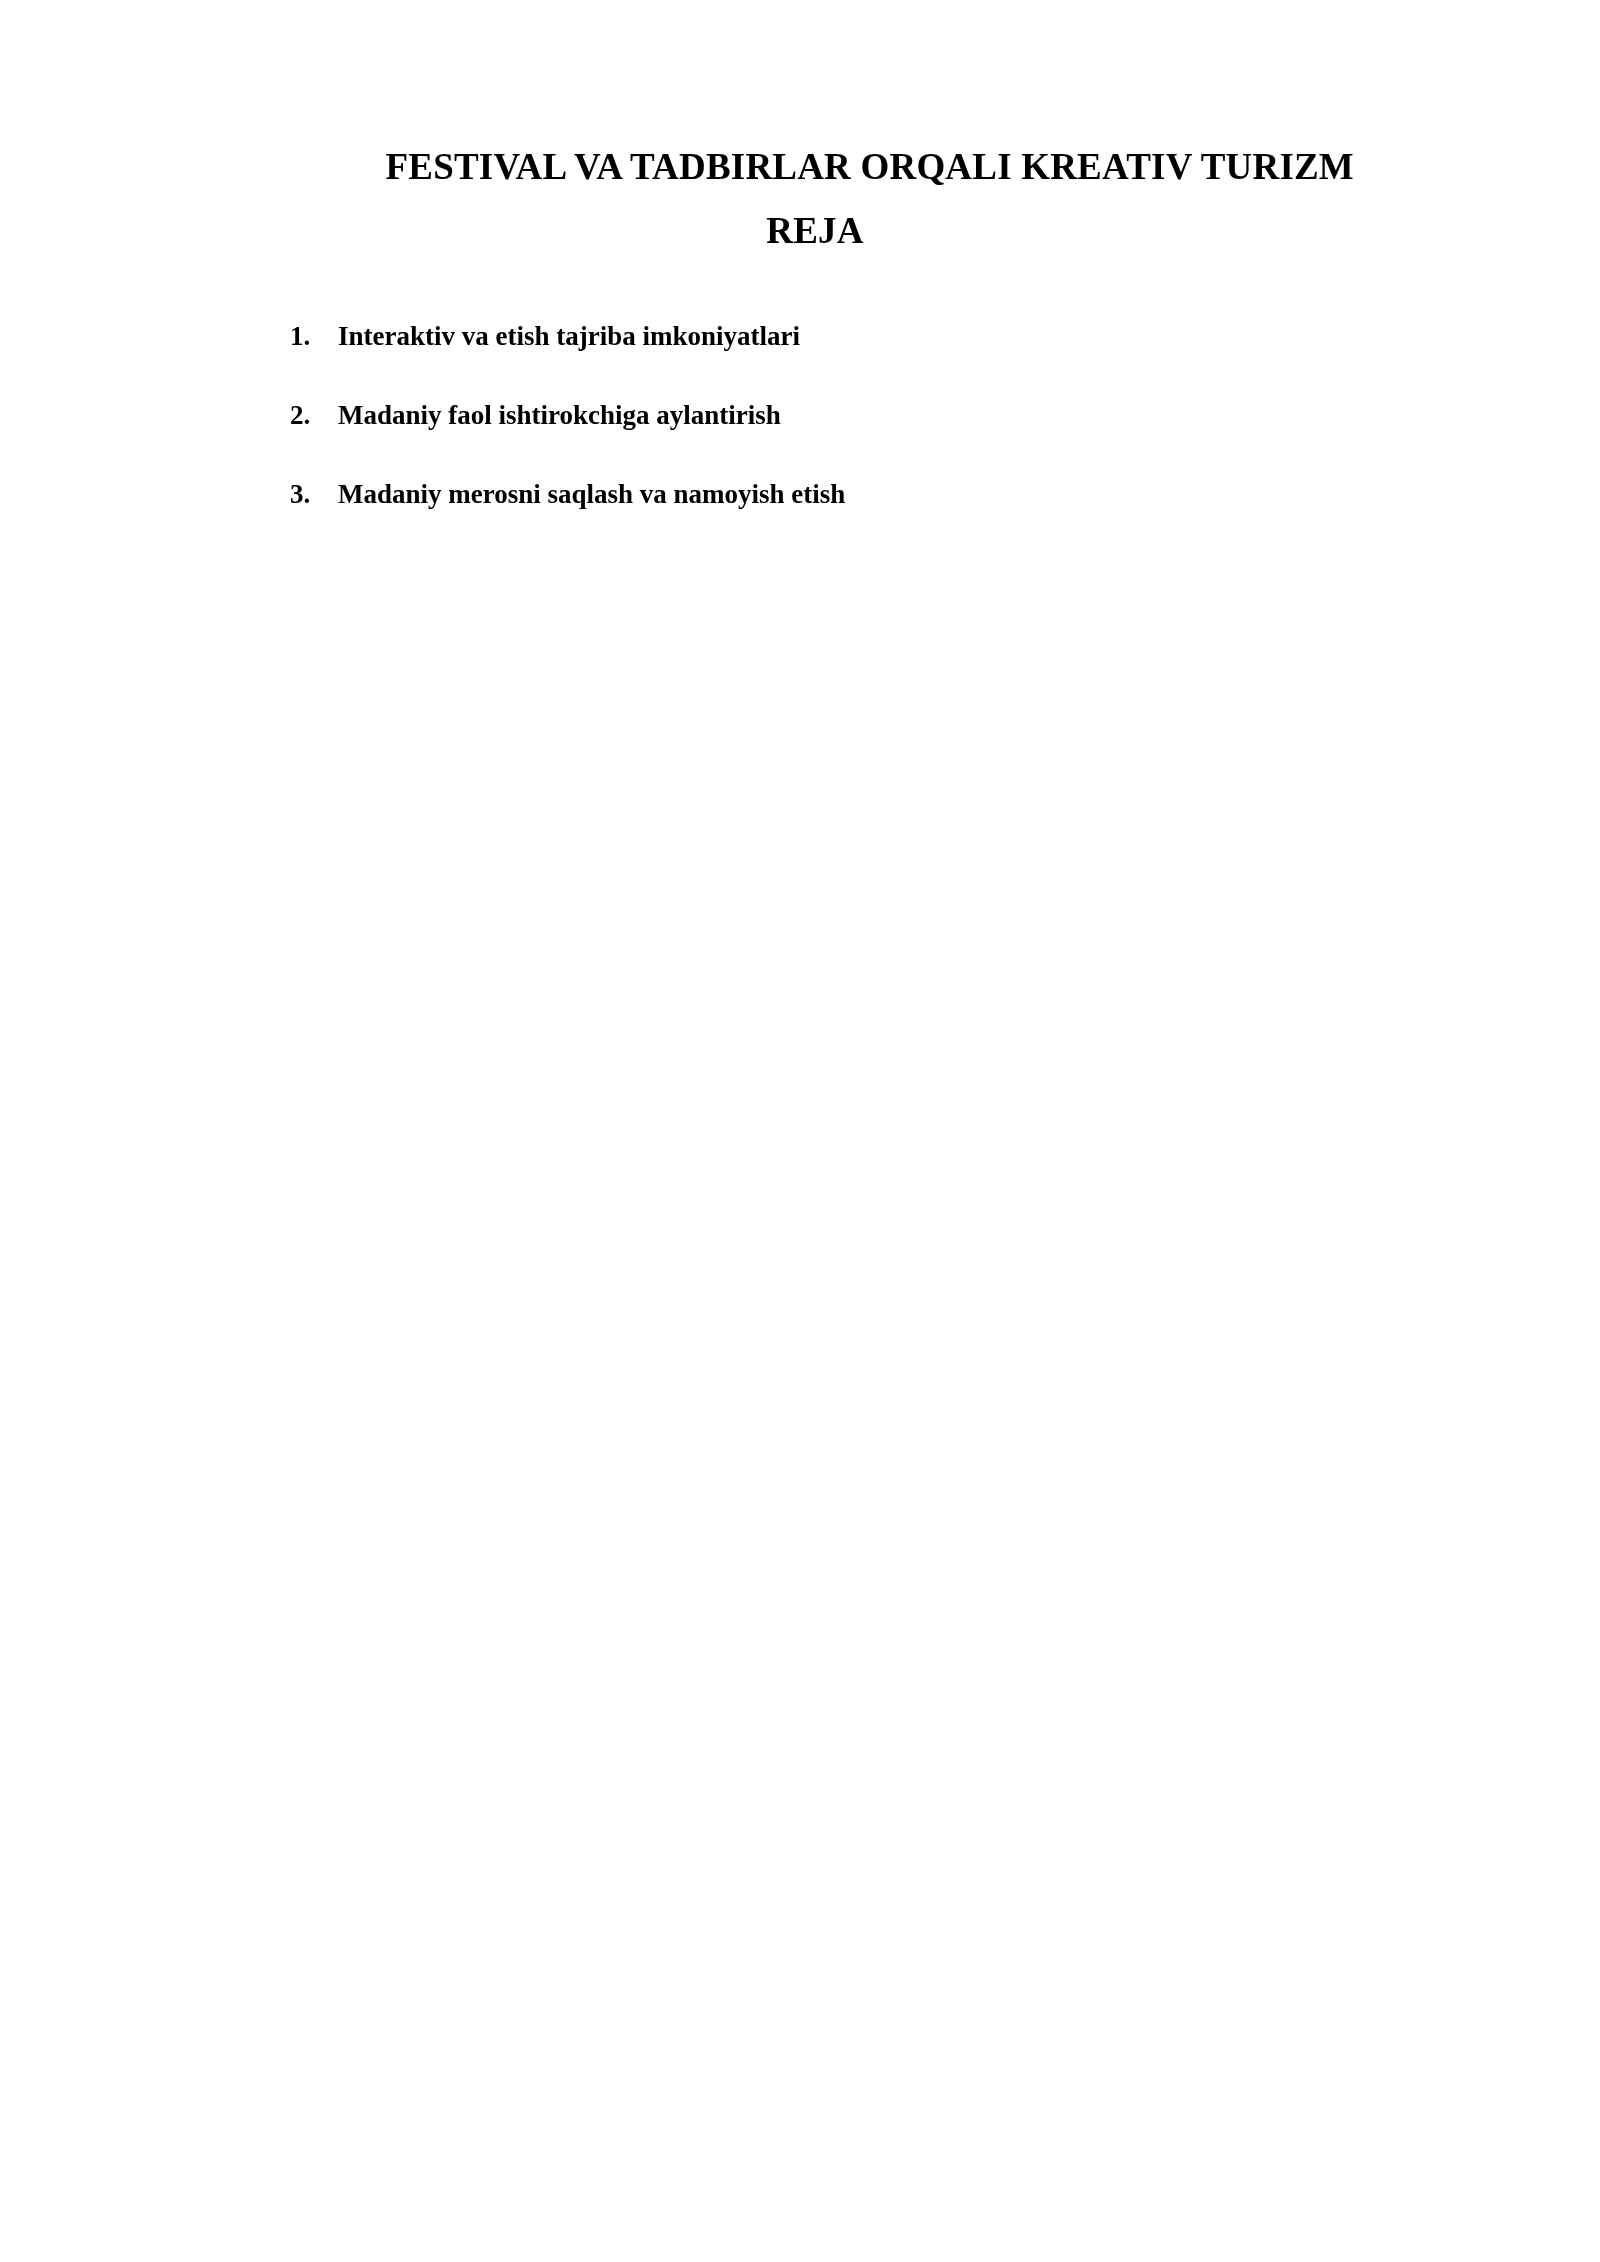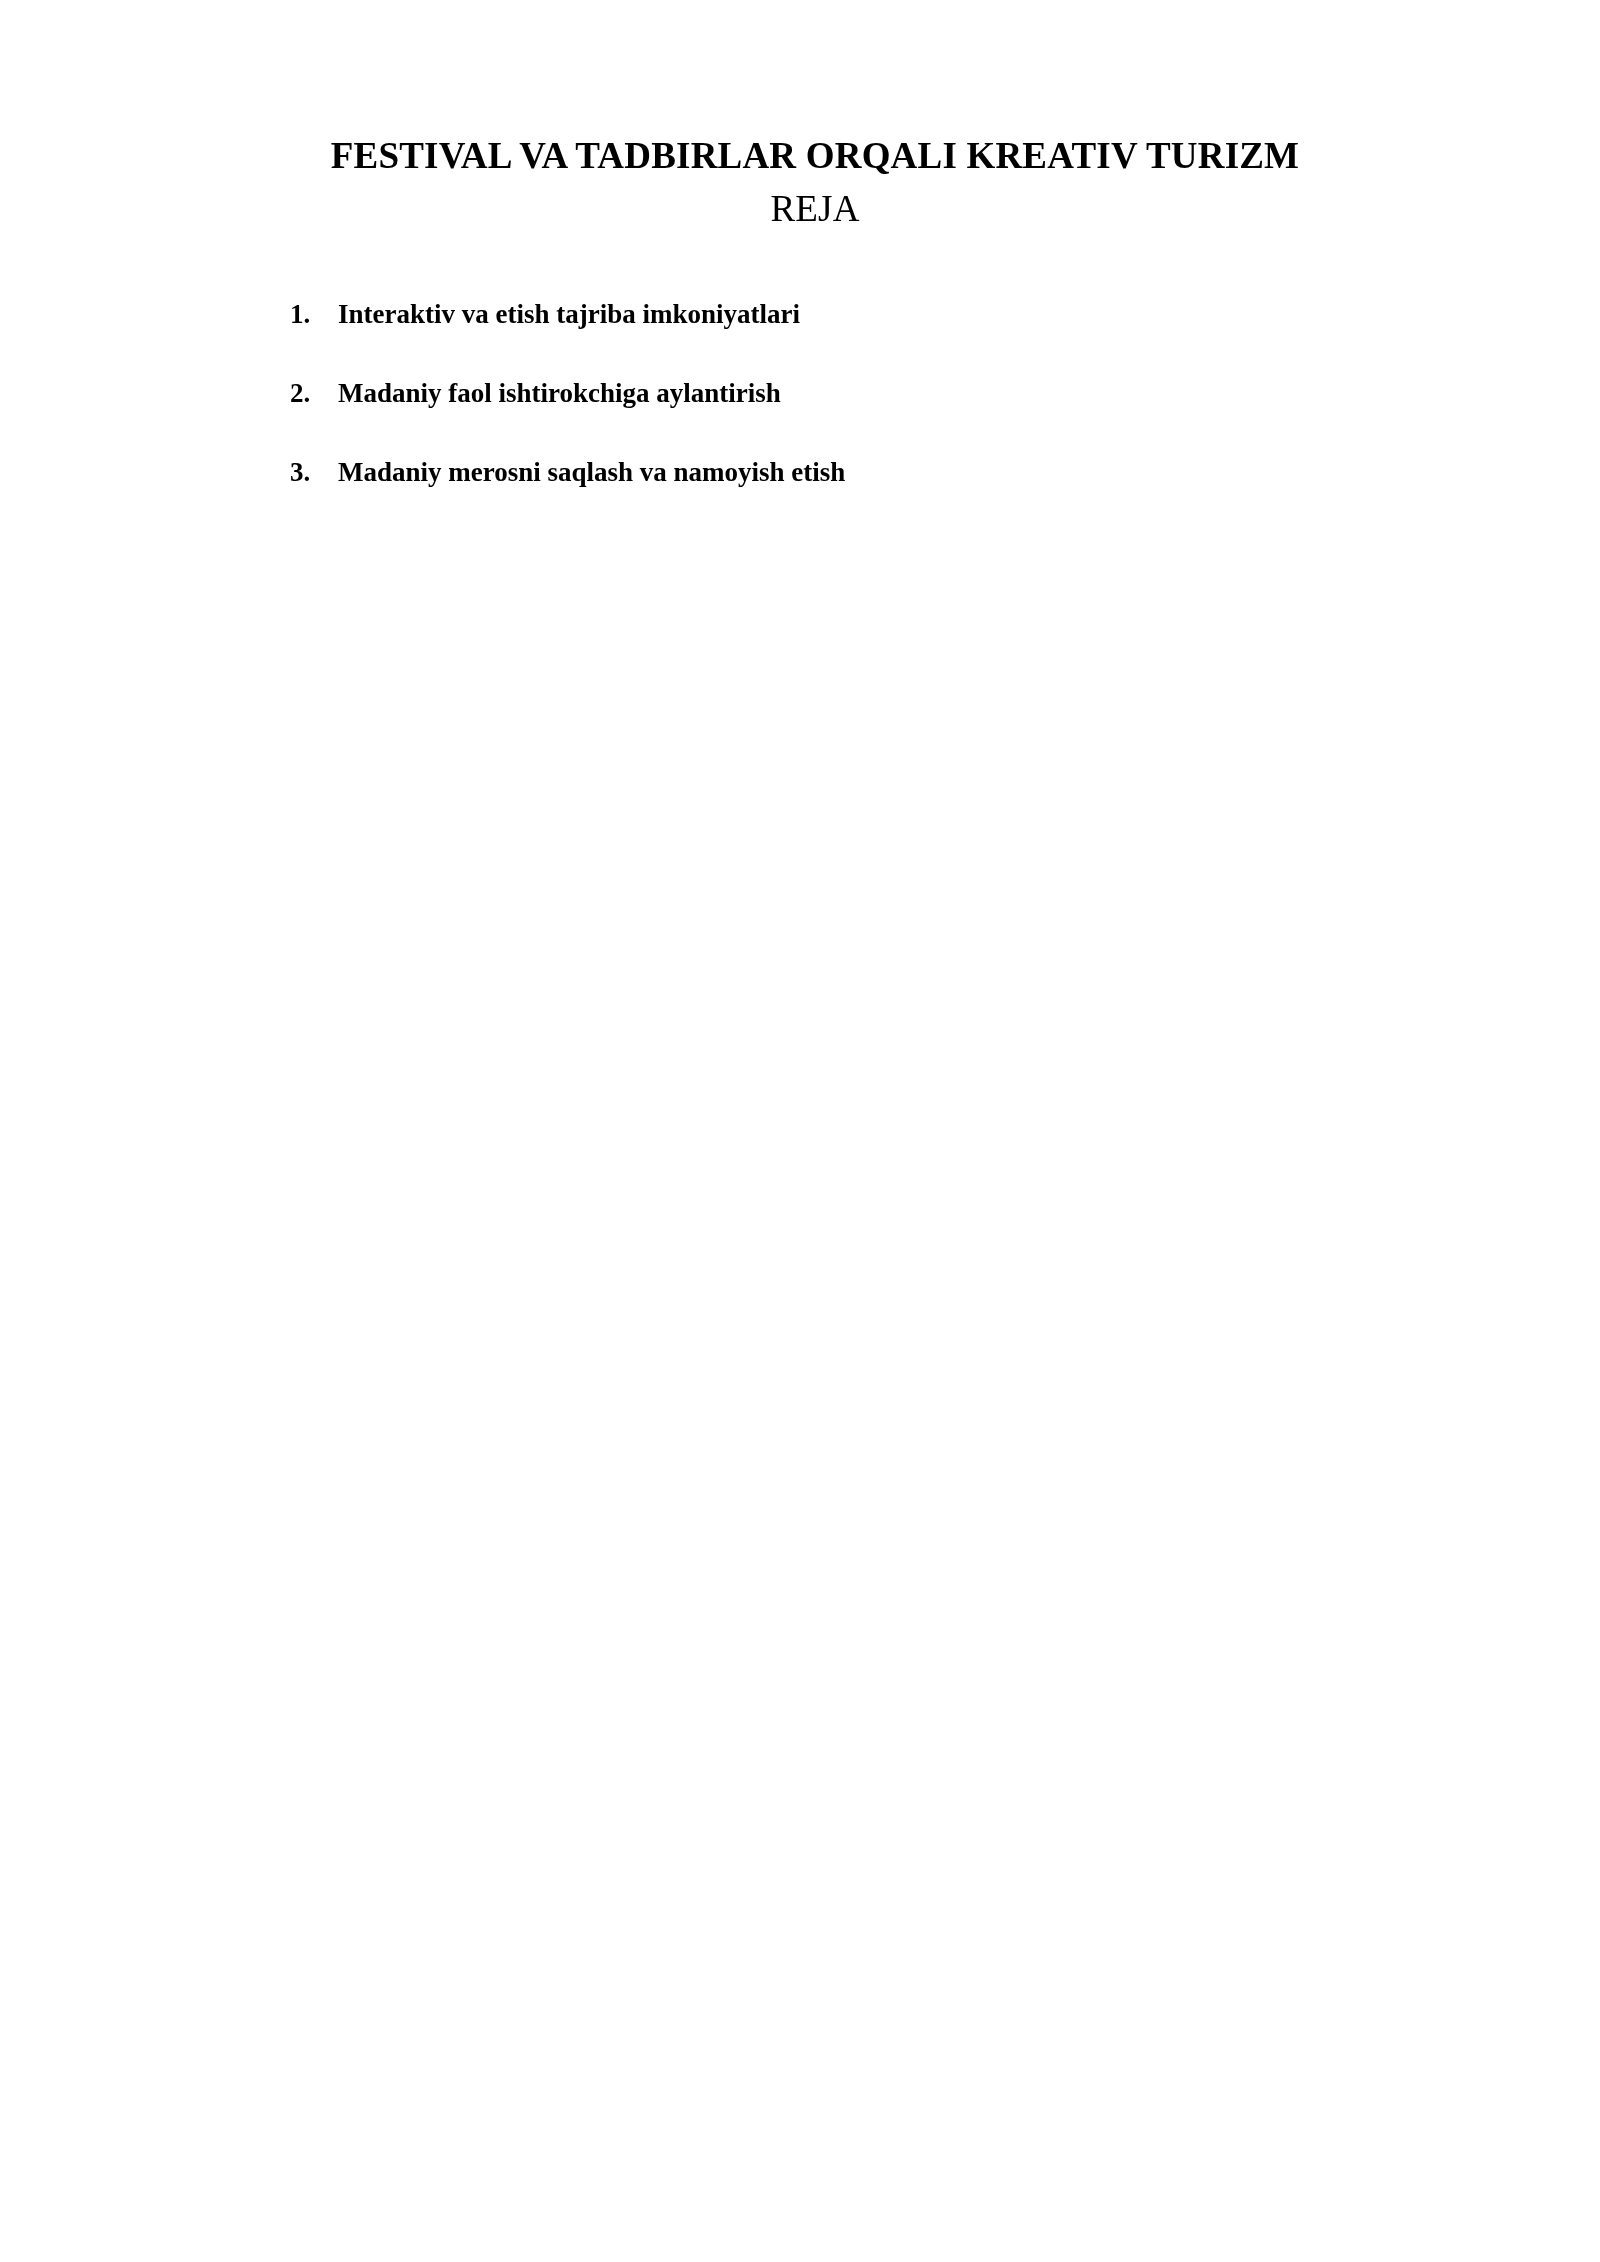--- a/index.html
+++ b/index.html
@@ -25,29 +25,29 @@
   }
   .doc-body {
     position: absolute;
     left: 245px;
     top: 130px;
     width: 1140px;
   }
   .doc-title {
     font-size: 37px;
     font-weight: bold;
-    text-align: center;
+    text-align: right;
     line-height: 1.42;
     letter-spacing: 0.2px;
-    margin: 0;
+    margin: 11px;
     padding: 0 20px;
   }
   .doc-subtitle {
     font-size: 37px;
-    font-weight: normal;
+    font-weight: bold;
     text-align: center;
     line-height: 1.42;
     letter-spacing: 0.2px;
     margin: 0;
     padding: 0 20px;
   }
   .reja-list {
     margin: 0;
     padding: 0;
     list-style: none;

